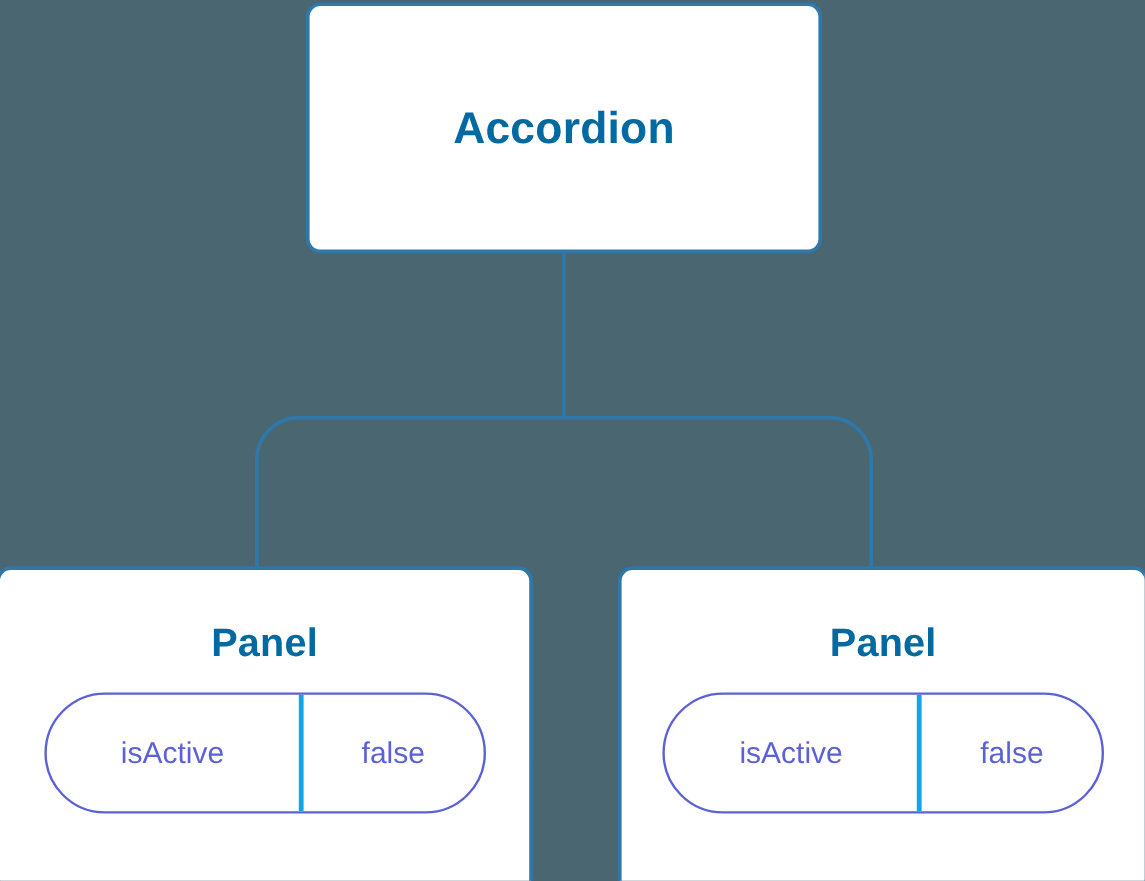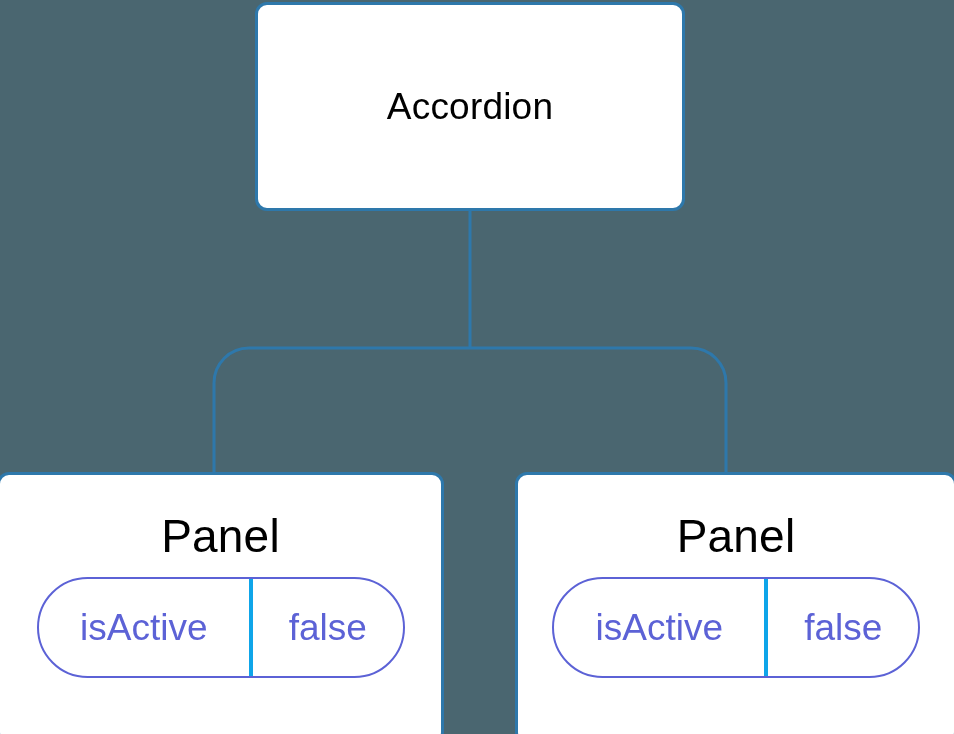--- a/index.html
+++ b/index.html
@@ -46,22 +46,22 @@
 
   .node-root {
     left: 255px;
     top: 2px;
     width: 430px;
     height: 209px;
     justify-content: center;
   }
 
   .node-title {
-    color: #000000;
-    font-weight: 400;
+    color: #0369a1;
+    font-weight: 700;
     letter-spacing: 0.2px;
     white-space: nowrap;
   }
 
   .node-root .node-title {
     font-size: 37px;
     line-height: 40px;
   }
 
   .node-leaf {
@@ -75,21 +75,21 @@
     left: -3px;
     width: 447px;
   }
 
   .node-leaf.leaf-right {
     left: 515px;
     width: 442px;
   }
 
   .node-leaf .node-title {
-    font-size: 46px;
+    font-size: 33px;
     line-height: 38px;
   }
 
   
   .state-pill {
     margin-top: 22px;
     height: 101px;
     box-sizing: border-box;
     border: 2px solid #5c62d6;
     border-radius: 52px;
@@ -98,21 +98,21 @@
     align-items: stretch;
     overflow: hidden;
   }
 
   .pill-key,
   .pill-value {
     display: flex;
     align-items: center;
     justify-content: center;
     color: #5c62d6;
-    font-size: 37px;
+    font-size: 25px;
     line-height: 34px;
     font-weight: 400;
     white-space: nowrap;
   }
 
   .pill-key {
     width: 214px;
   }
 
   .pill-value {

